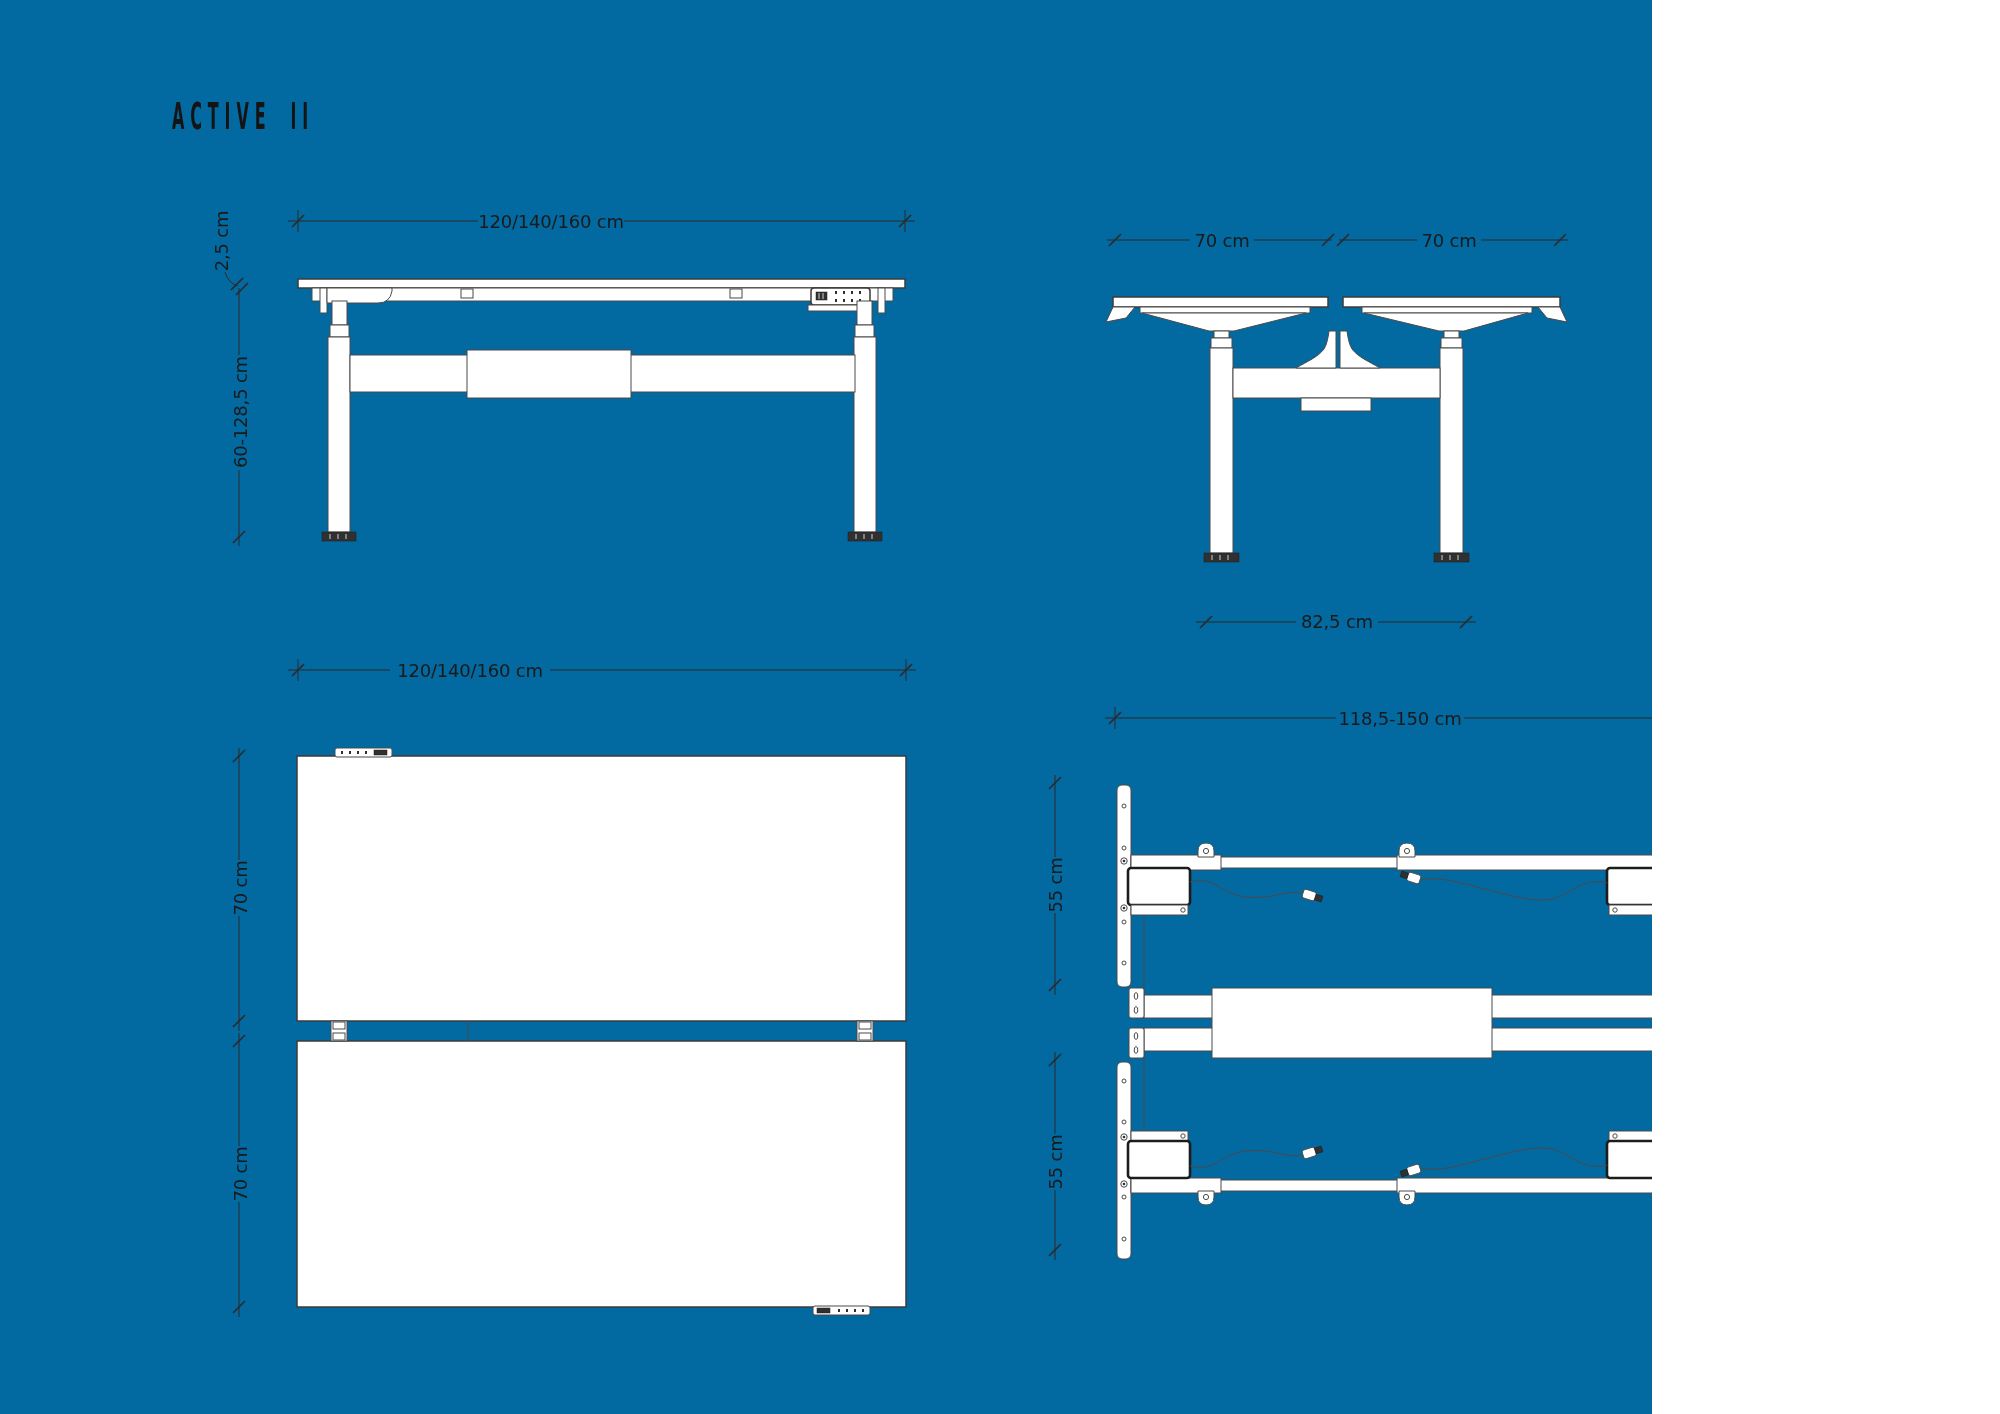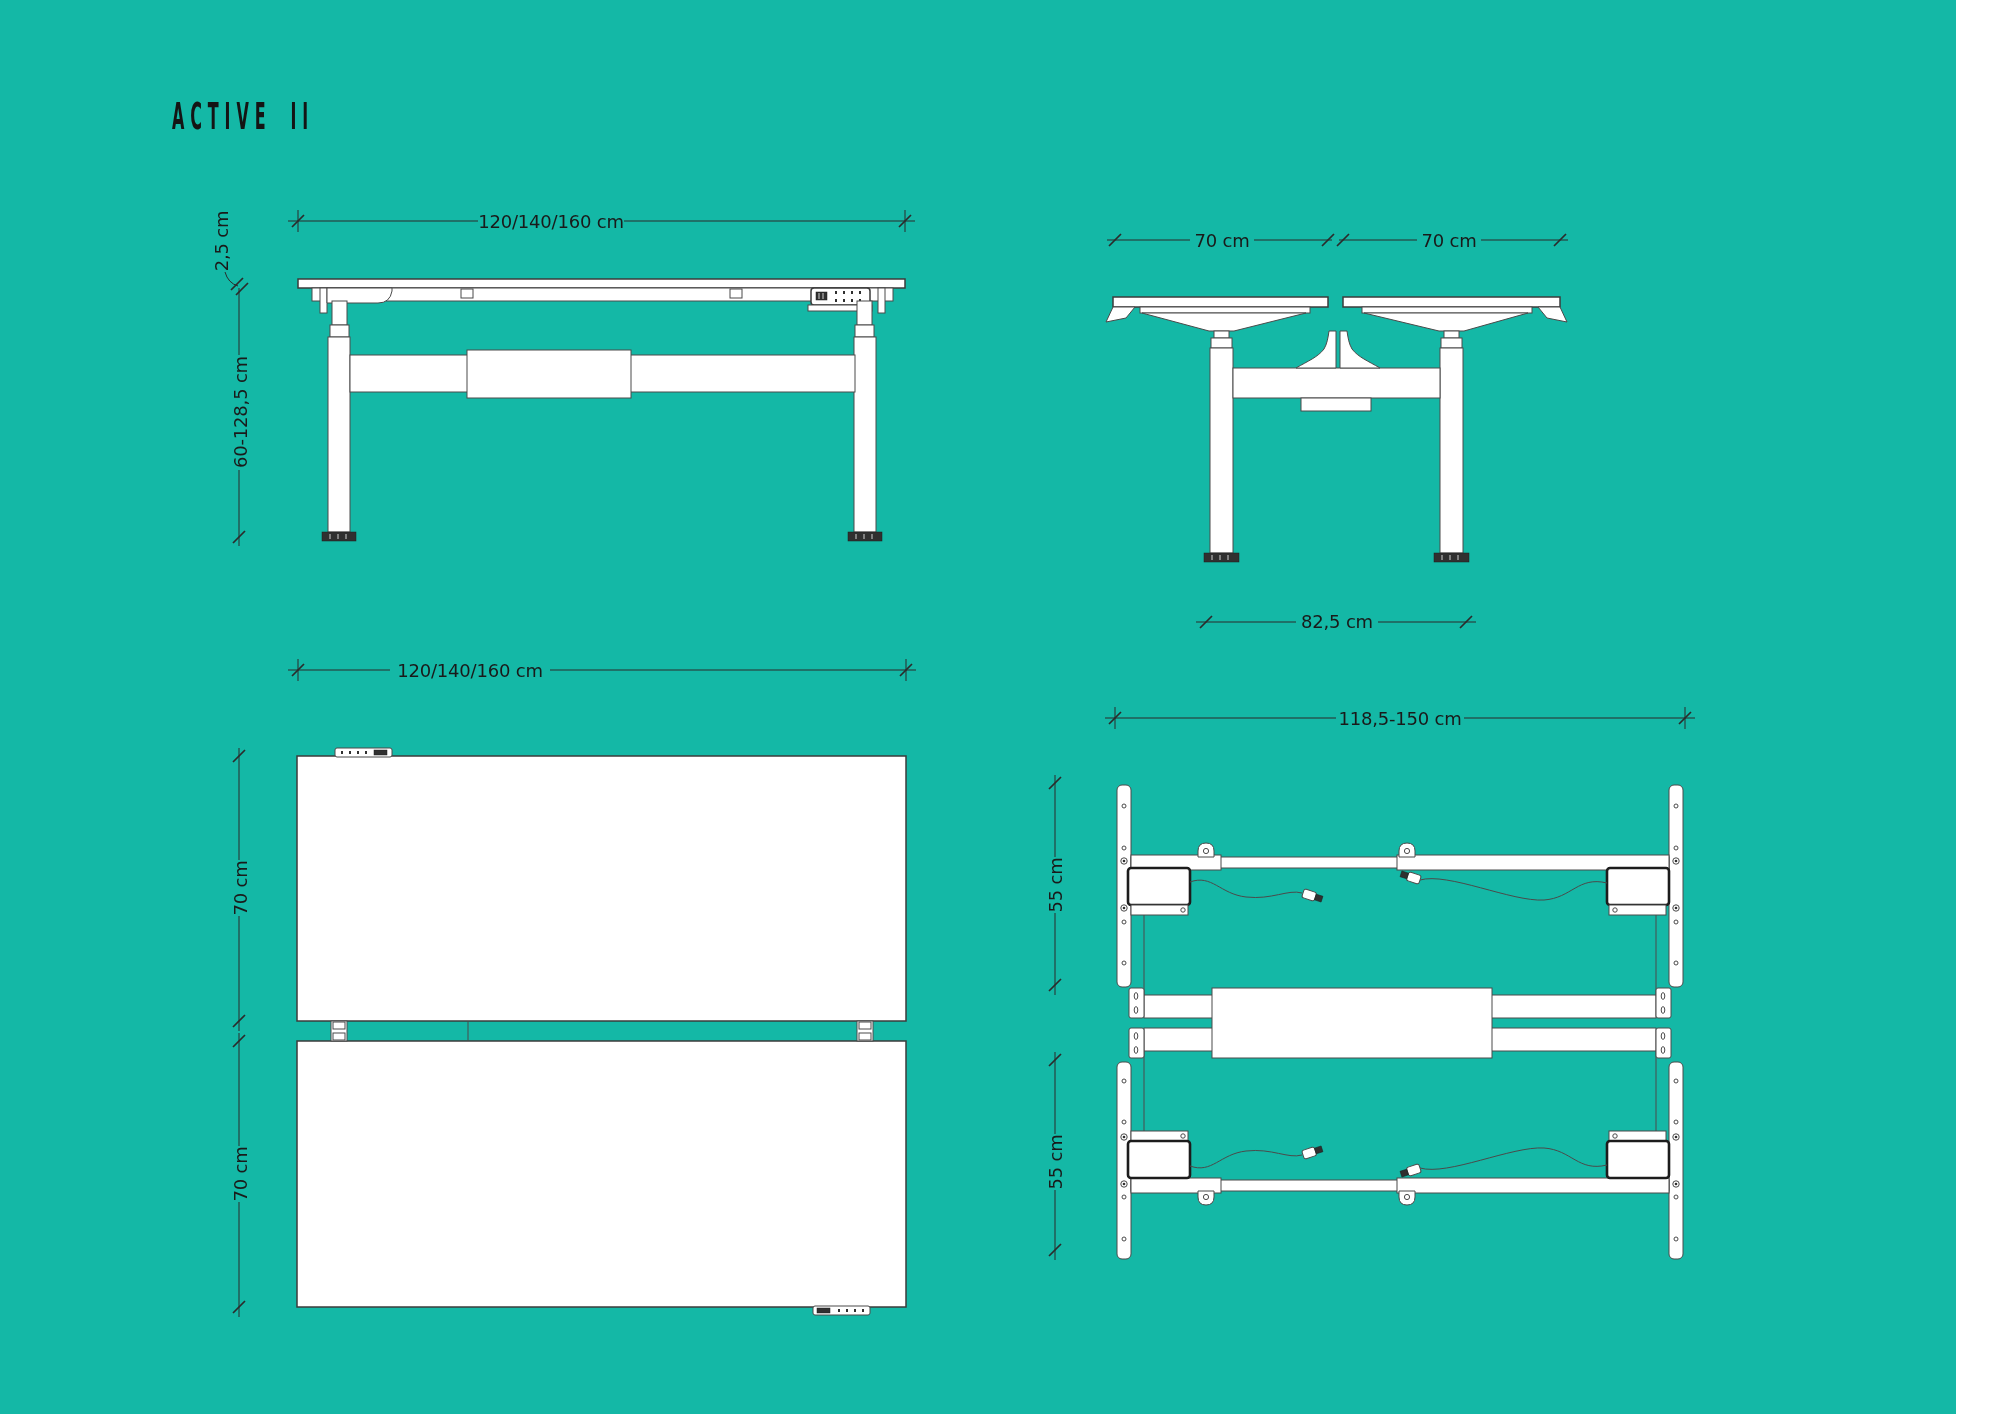--- a/index.html
+++ b/index.html
@@ -1,16 +1,16 @@
 <!DOCTYPE html>
 <html><head>
 <meta charset="utf-8">
 <style>
   html,body{margin:0;padding:0;background:#fff;}
-  .page{position:relative;width:1956px;height:1414px;background:#14b8a6;overflow:hidden;
+  .page{position:relative;width:1652px;height:1414px;background:#0369a1;overflow:hidden;
         font-family:"DejaVu Sans",sans-serif;}
   .title{position:absolute;left:172px;top:94px;font-weight:700;font-size:38px;
          letter-spacing:14px;word-spacing:18px;color:#141414;white-space:nowrap;
          transform:scale(0.42,1);transform-origin:left top;}
   svg.drawing{position:absolute;left:0;top:0;width:2000px;height:1414px;}
   .s1{stroke:#4a4a4a;stroke-width:1;fill:none}
   .s1f{stroke:#4a4a4a;stroke-width:1;fill:#ffffff}
   .s2{stroke:#3b3b3b;stroke-width:1.5;fill:#ffffff}
   .thick{stroke:#1c1c1c;stroke-width:2.6;fill:#ffffff}
   .dim{stroke:#2b2b2b;stroke-width:1;fill:none}

